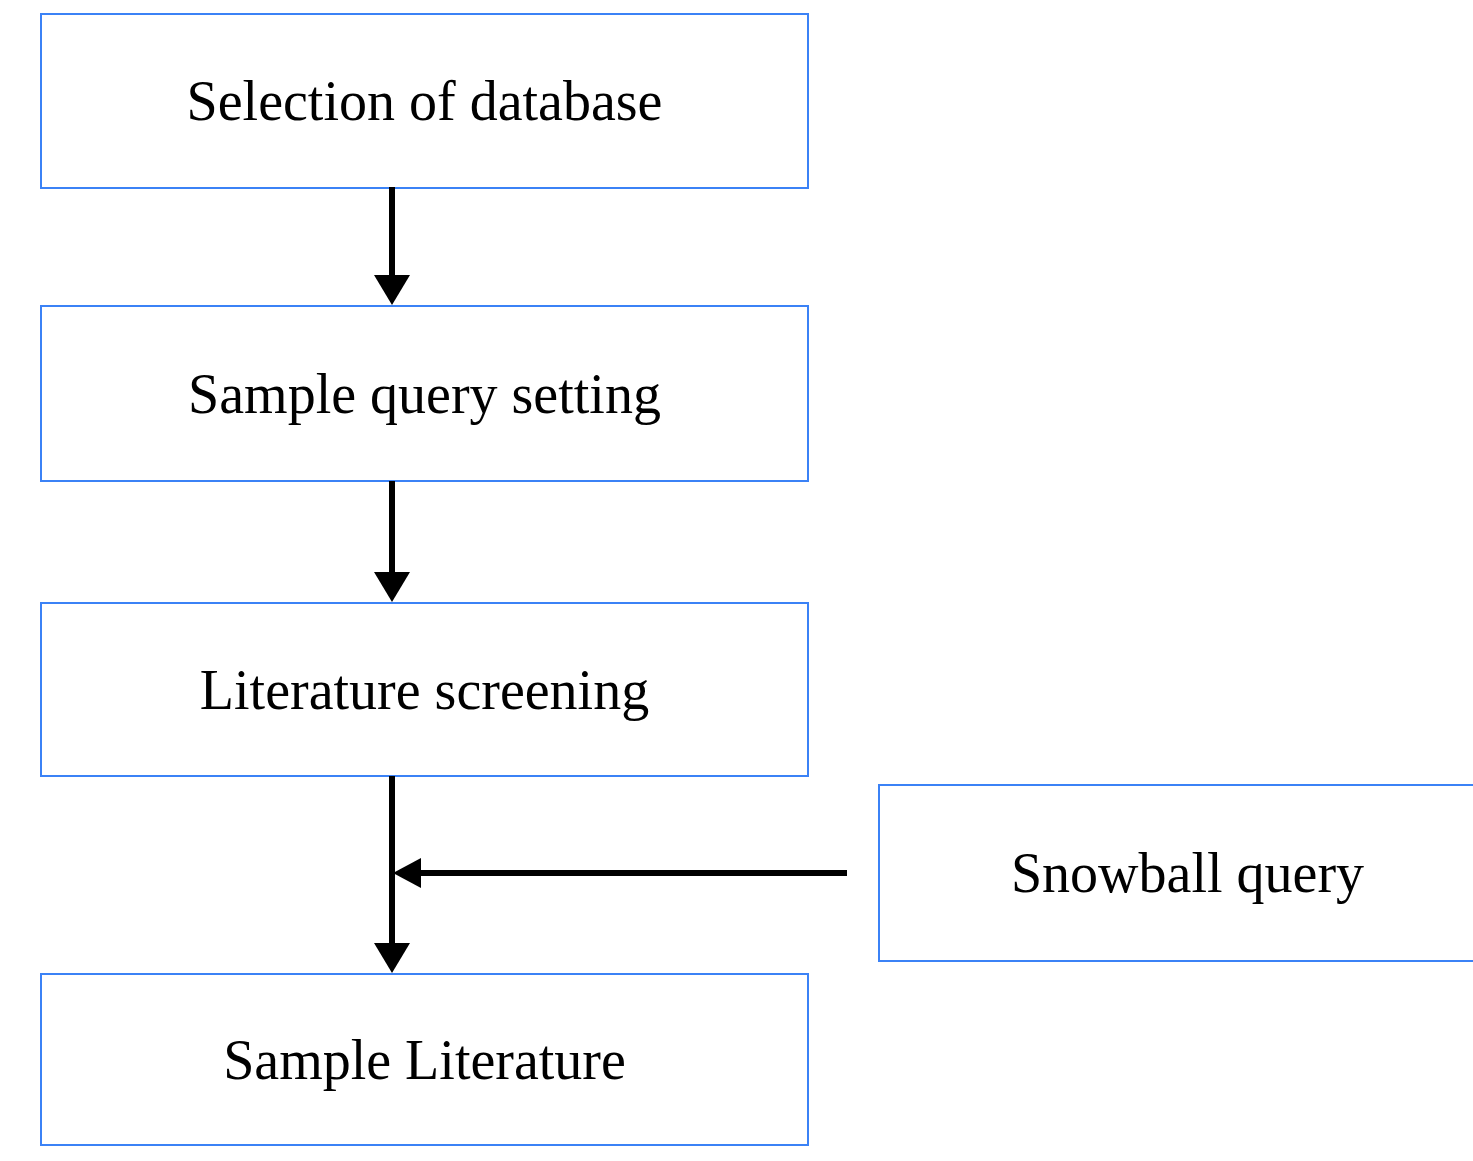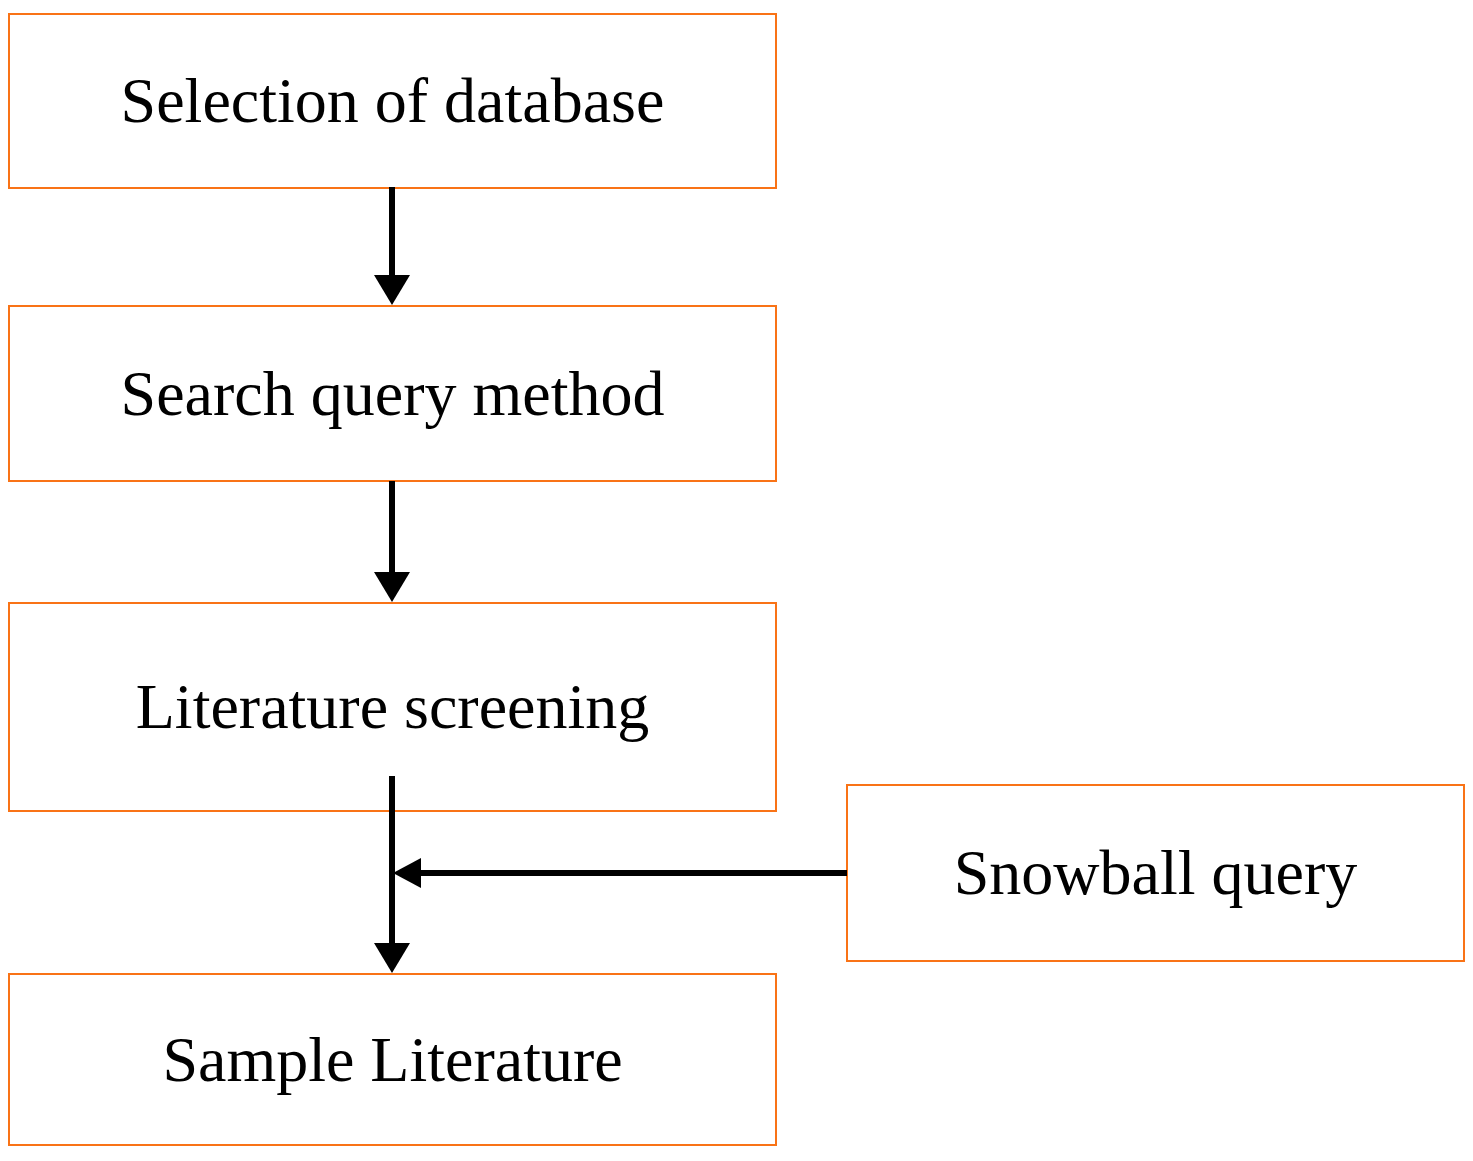--- a/index.html
+++ b/index.html
@@ -7,34 +7,35 @@
     position: relative;
     width: 1473px;
     height: 1161px;
     background: #ffffff;
     overflow: hidden;
   }
   .node {
     position: absolute;
     box-sizing: border-box;
     background: #ffffff;
-    border: 2px solid #f97316;
+    border: 2px solid #3b82f6;
     display: flex;
     align-items: center;
     justify-content: center;
     font-family: "Liberation Serif", "DejaVu Serif", serif;
-    font-size: 64px;
+    font-size: 56px;
     line-height: 1;
     color: #000000;
     text-align: center;
     white-space: nowrap;
+    margin-left: 32px;
   }
   #node-selection  { left: 8px;   top: 13px;  width: 769px; height: 176px; }
   #node-search     { left: 8px;   top: 305px; width: 769px; height: 177px; }
-  #node-screening  { left: 8px;   top: 602px; width: 769px; height: 210px; }
+  #node-screening  { left: 8px;   top: 602px; width: 769px; height: 175px; }
   #node-sample     { left: 8px;   top: 973px; width: 769px; height: 173px; }
   #node-snowball   { left: 846px; top: 784px; width: 619px; height: 178px; }
 
   .shaft { position: absolute; background: #000000; }
   #shaft-1 { left: 389px; top: 187px; width: 6px; height: 89px; }
   #shaft-2 { left: 389px; top: 481px; width: 6px; height: 92px; }
   #shaft-3 { left: 389px; top: 776px; width: 6px; height: 168px; }
   #shaft-4 { left: 420px; top: 870px; width: 427px; height: 6px; }
 
   .tri { position: absolute; width: 0; height: 0; }
@@ -56,21 +57,21 @@
 </head>
 <body>
 
 <div id="canvas">
 
   <div class="node" id="node-selection">
     <span>Selection of database</span>
   </div>
 
   <div class="node" id="node-search">
-    <span>Search query method</span>
+    <span>Sample query setting</span>
   </div>
 
   <div class="node" id="node-screening">
     <span>Literature screening</span>
   </div>
 
   <div class="node" id="node-sample">
     <span>Sample Literature</span>
   </div>
 

